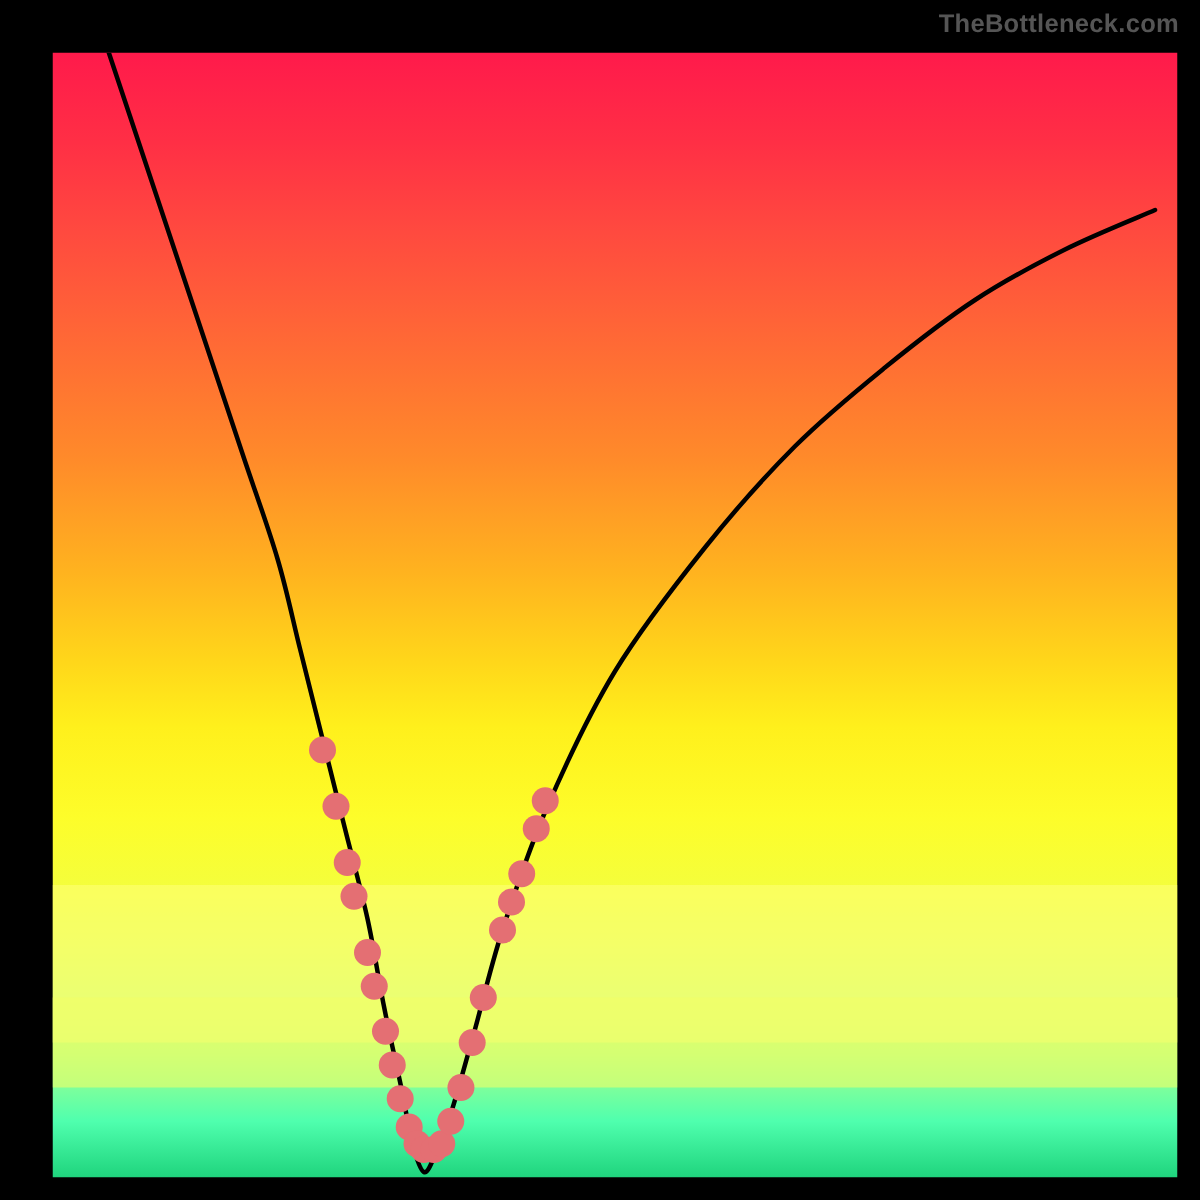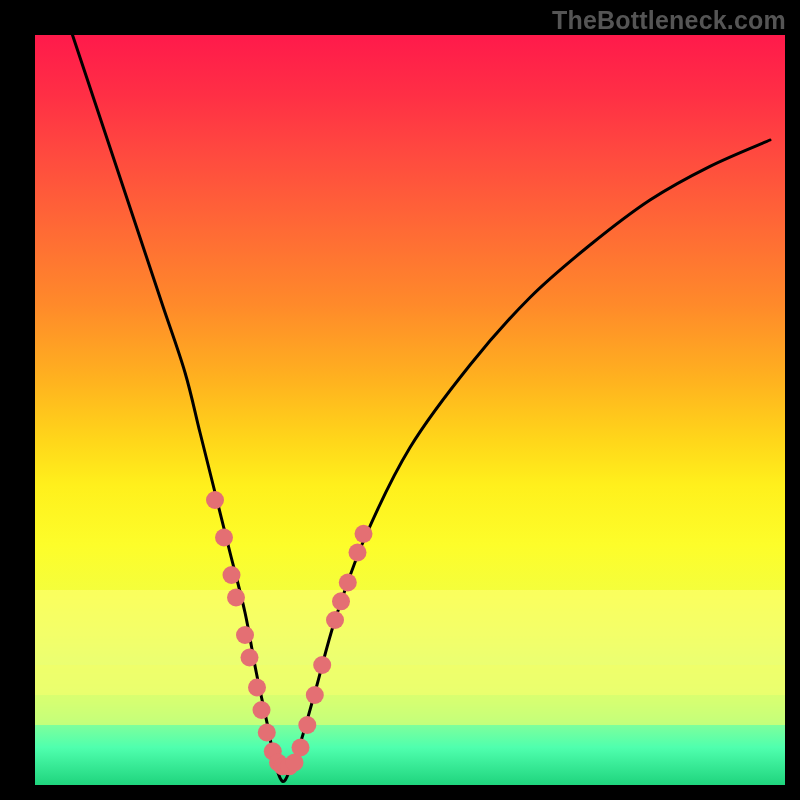--- a/index.html
+++ b/index.html
@@ -64,21 +64,21 @@
     top: 84%;
     height: 8%;
     background: #f1ff66;
     opacity: 0.6;
   }
   .watermark {
     position: absolute;
     top: 6px;
     right: 14px;
     color: #555;
-    font-size: 25px;
+    font-size: 17px;
     font-weight: 600;
     letter-spacing: 0.2px;
     user-select: none;
   }
   svg.curve {
     position: absolute;
     inset: 0;
   }
 </style>
 </head>

